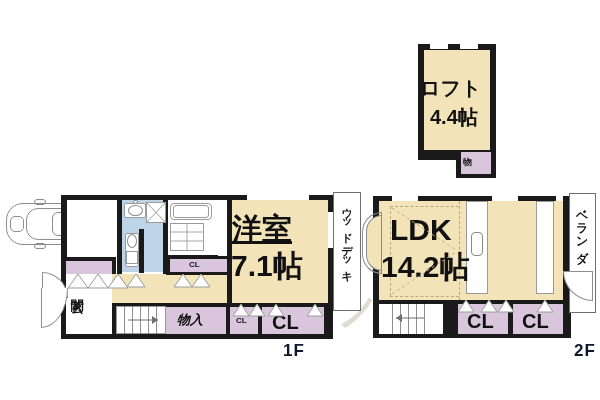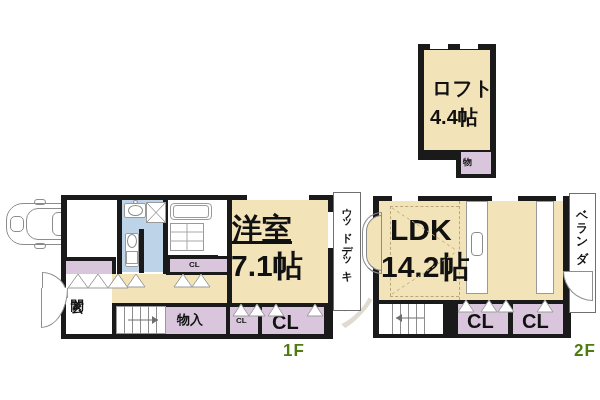--- a/index.html
+++ b/index.html
@@ -48,21 +48,21 @@
     text-orientation: upright;
     color: #111111;
     font-weight: 700;
     line-height: 1.02;
     letter-spacing: 0px;
   }
   .floorlbl {
     position: absolute;
     font-size: 17px;
     font-weight: 700;
-    color: #4d7c0f;
+    color: #0f172a;
     letter-spacing: 1px;
   }
 
   
   .arc {
     position: absolute;
     border: 1px solid #8e8e8e;
     background: #ffffff;
     box-sizing: border-box;
   }
@@ -101,21 +101,21 @@
 
     <div class="rect wall" style="left:418px; top:44px; width:78px; height:116px;"></div>
     <div class="rect room" style="left:424px; top:50px; width:66px; height:100px;"></div>
 
     <div class="rect white" style="left:430px; top:44px; width:18px; height:5px;"></div>
     <div class="rect white" style="left:460px; top:44px; width:18px; height:5px;"></div>
 
     <div class="rect wall" style="left:456px; top:150px; width:40px; height:28px;"></div>
     <div class="rect cl" style="left:461px; top:152px; width:30px; height:22px;"></div>
 
-    <div class="lbl lbl-mid" style="left:432px; top:78px;">ロフト</div>
+    <div class="lbl lbl-mid" style="left:420px; top:78px;">ロフト</div>
     <div class="lbl lbl-mid" style="left:430px; top:107px;">4.4帖</div>
     <div class="lbl lbl-tiny" style="left:463px; top:158px;">物</div>
   </div>
 
   <div>
 
     <div>
       <div class="rect outline" style="left:6px; top:203px; width:120px; height:42px; border-radius:17px;"></div>
       <div class="rect outline" style="left:26px; top:208px; width:78px; height:32px; border-radius:12px;"></div>
       <div class="rect outline" style="left:52px; top:212px; width:30px; height:24px; border-radius:6px;"></div>
@@ -185,21 +185,21 @@
     <div class="rect white" style="left:247px; top:195px; width:62px; height:5px;"></div>
 
     <div class="rect white" style="left:328px; top:212px; width:5px; height:36px;"></div>
 
     <div class="rect deck" style="left:333px; top:192px; width:28px; height:119px;"></div>
     <div class="vert lbl-small" style="left:341px; top:200px; font-size:11px;">ウッドデッキ</div>
 
     <div class="rect wall" style="left:112px; top:303px; width:216px; height:36px;"></div>
 
     <div class="rect cl" style="left:166px; top:307px; width:60px; height:27px;"></div>
-    <div class="lbl lbl-small" style="left:177px; top:313px;">物入</div>
+    <div class="lbl lbl-small" style="left:177px; top:313px;font-style:italic;">物入</div>
 
     <div class="rect cl" style="left:230px; top:307px; width:28px; height:27px;"></div>
     <div class="lbl lbl-micro" style="left:236px; top:317px;">CL</div>
 
     <div class="rect cl" style="left:262px; top:307px; width:62px; height:27px;"></div>
     <div class="lbl lbl-mid" style="left:272px; top:312px;">CL</div>
 
     <div>
       <div class="rect fixline" style="left:116px; top:306px; width:50px; height:28px;"></div>
       <div class="rect stair-line" style="left:124px; top:306px; width:1px; height:28px;"></div>

